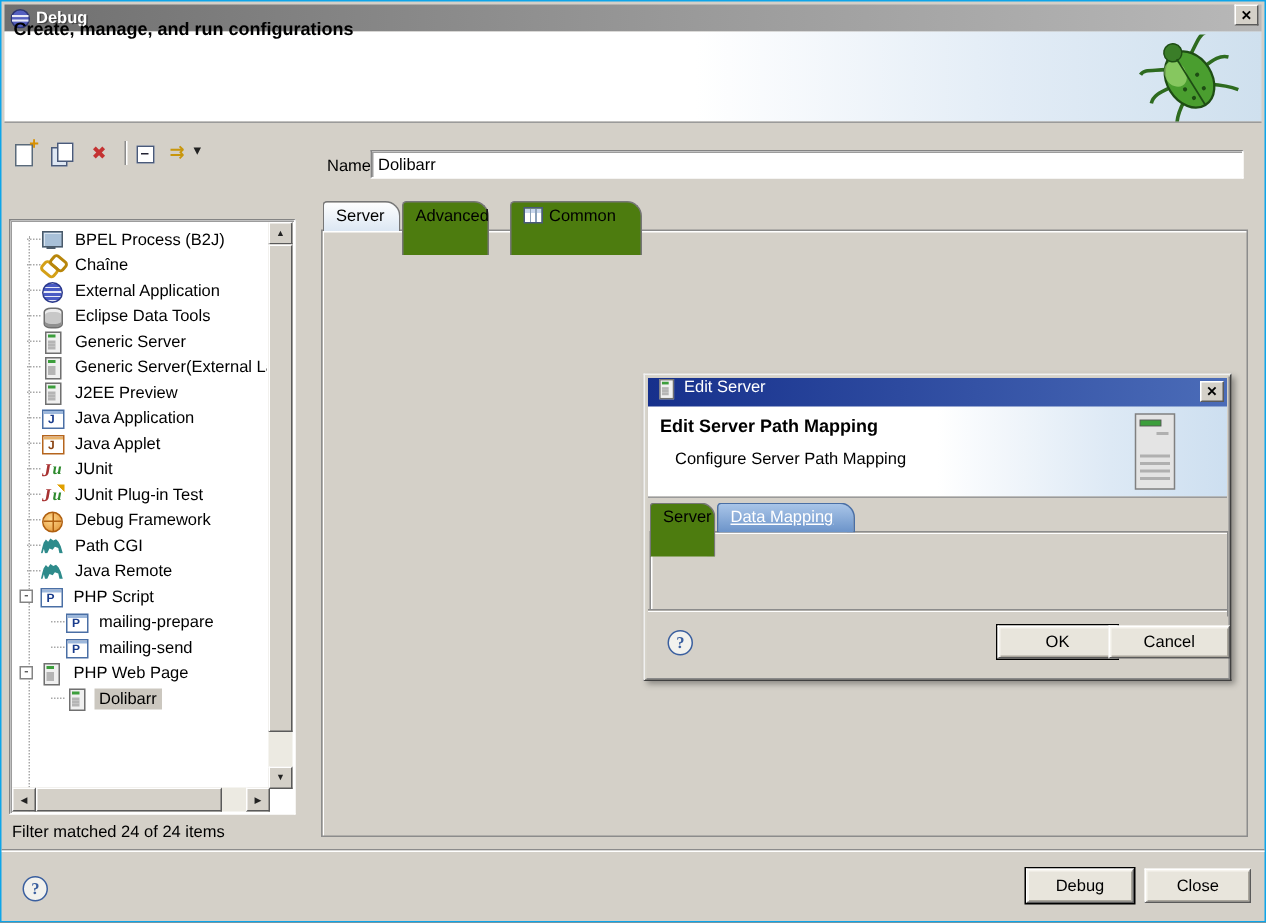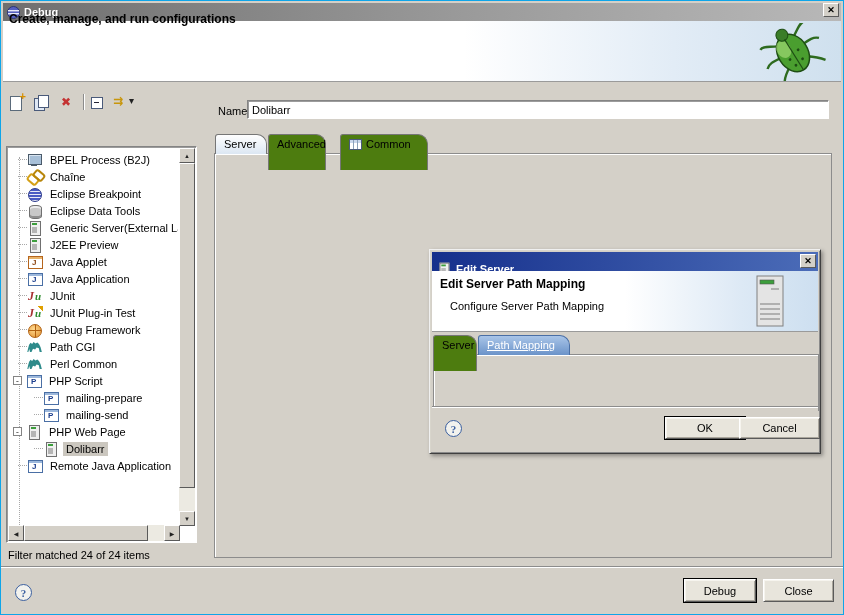--- a/index.html
+++ b/index.html
@@ -127,22 +127,22 @@
   .folder-icon::before{content:"";position:absolute;left:0;top:0;width:14px;height:10px;background:#e8a93c;
       border:1px solid #8a6a1a;border-radius:1px}
   .folder-icon::after{content:"";position:absolute;left:0px;top:3px;width:13px;height:7px;background:#f8cd6e;
       border:1px solid #8a6a1a;transform:skewX(-18deg);transform-origin:bottom}
 
   
   #esd{position:absolute;left:428px;top:248px;width:392px;height:205px;background:#d4d0c8;
       border:1px solid;border-color:#f0f0f0 #404040 #404040 #f0f0f0;
       box-shadow:inset 1px 1px 0 #d8d5cc,inset -1px -1px 0 #8a8a8a,2px 2px 4px rgba(0,0,0,.35);z-index:40}
   #esd .dtitle{position:absolute;left:2px;top:2px;right:2px;height:33px;
-      background:linear-gradient(to right,#16308c,#4b6cb8);color:#fff;font-weight:bold;
-      display:flex;align-items:center;padding-left:4px}
+      background:linear-gradient(to right,#16308c,#4b6cb8);color:#fff;font-weight:normal;
+      display:flex;padding-left:4px}
   #esd .dbanner{position:absolute;left:2px;top:21px;right:2px;height:61px;
       background:linear-gradient(to right,#ffffff 50%,#dde9f5 80%,#cddff0);border-bottom:1px solid #9a9a9a}
   .mtable{position:absolute;left:20px;top:117px;width:271px;height:43px;background:#fff;
       border:1px solid #808080;overflow:hidden}
   .mth{display:flex}
   .mth .hc{height:15px;background:#d4d0c8;border-right:1px solid #5a5a5a;border-bottom:1px solid #5a5a5a;
       box-shadow:inset 1px 1px 0 #fff;padding:1px 0 0 5px}
   .mtr{display:flex;height:16px;border-bottom:1px solid #e4e4e4}
   .mtr .dc{display:flex;align-items:center;border-right:1px solid #d8d8d8;white-space:nowrap}
 </style>
@@ -211,61 +211,65 @@
         <div class="trow">
           <span class="ti bpel-process-icon"></span>
           <span class="tlabel">BPEL Process (B2J)</span>
         </div>
         <div class="trow">
           <span class="ti chain-icon"></span>
           <span class="tlabel">Chaîne</span>
         </div>
         <div class="trow">
           <span class="ti eclipse-application-icon"></span>
-          <span class="tlabel">Eclipse Breakpoint</span>
+          <span class="tlabel">External Application</span>
         </div>
         <div class="trow">
           <span class="ti database-icon"></span>
           <span class="tlabel">Eclipse Data Tools</span>
         </div>
         <div class="trow">
           <span class="ti server-icon"></span>
+          <span class="tlabel">Generic Server</span>
+        </div>
+        <div class="trow">
+          <span class="ti server-icon"></span>
           <span class="tlabel">Generic Server(External La</span>
         </div>
         <div class="trow">
           <span class="ti server-icon"></span>
           <span class="tlabel">J2EE Preview</span>
         </div>
         <div class="trow">
+          <span class="ti java-application-icon"></span>
+          <span class="tlabel">Java Application</span>
+        </div>
+        <div class="trow">
           <span class="ti java-applet-icon"></span>
           <span class="tlabel">Java Applet</span>
         </div>
         <div class="trow">
-          <span class="ti java-application-icon"></span>
-          <span class="tlabel">Java Application</span>
-        </div>
-        <div class="trow">
           <span class="ti junit-icon"></span>
           <span class="tlabel">JUnit</span>
         </div>
         <div class="trow">
           <span class="ti junit-plugin-icon"></span>
           <span class="tlabel">JUnit Plug-in Test</span>
         </div>
         <div class="trow">
           <span class="ti osgi-icon"></span>
           <span class="tlabel">Debug Framework</span>
         </div>
         <div class="trow">
           <span class="ti perl-icon"></span>
           <span class="tlabel">Path CGI</span>
         </div>
         <div class="trow">
           <span class="ti perl-icon"></span>
-          <span class="tlabel">Perl Common</span>
+          <span class="tlabel">Java Remote</span>
         </div>
         <div class="trow hasexp">
           <span class="expander">-</span>
           <span class="ti php-icon"></span>
           <span class="tlabel">PHP Script</span>
         </div>
         <div class="trow child">
           <span class="ti php-icon"></span>
           <span class="tlabel">mailing-prepare</span>
         </div>
@@ -274,24 +278,20 @@
           <span class="tlabel">mailing-send</span>
         </div>
         <div class="trow hasexp">
           <span class="expander">-</span>
           <span class="ti server-icon"></span>
           <span class="tlabel">PHP Web Page</span>
         </div>
         <div class="trow child sel">
           <span class="ti server-icon"></span>
           <span class="tlabel">Dolibarr</span>
-        </div>
-        <div class="trow">
-          <span class="ti remote-java-icon"></span>
-          <span class="tlabel">Remote Java Application</span>
         </div>
       </div>
 
     <div class="sb" style="right:1px;top:1px;width:16px;height:378px">
       <div class="sbtn" style="left:0;top:0;height:15px">▲</div>
       <div class="sthumb" style="left:0;top:15px;width:16px;height:325px"></div>
       <div class="sbtn" style="left:0;bottom:0;height:15px">▼</div>
     </div>
 
     <div class="sb" style="left:1px;bottom:1px;height:16px;width:172px">
@@ -369,21 +369,21 @@
     <svg class="abs" style="right:36px;top:25px" width="28" height="52" viewBox="0 0 28 52">
       <rect x="1" y="1" width="26" height="50" fill="#e4e4e4" stroke="#808080"></rect>
       <rect x="4" y="5" width="14" height="4" fill="#3c9e3c" stroke="#555" stroke-width="0.6"></rect>
       <rect x="15" y="13" width="8" height="2" fill="#b0b0b0"></rect>
       <rect x="4" y="28" width="20" height="2" fill="#b0b0b0"></rect>
         <rect x="4" y="33" width="20" height="2" fill="#b0b0b0"></rect>
       <rect x="4" y="38" width="20" height="2" fill="#b0b0b0"></rect>
         <rect x="4" y="43" width="20" height="2" fill="#b0b0b0"></rect>
     </svg>
     <div class="tab" style="left:3px;top:85px;width:44px">Server</div>
-    <div class="tab bluesel" style="left:48px;top:85px;width:92px">Path Mapping</div>
+    <div class="tab bluesel" style="left:48px;top:85px;width:92px">Data Mapping</div>
     <div class="tabbox" style="left:3px;top:104px;width:386px;height:57px"></div>
 
     <div class="mtable">
         <div class="mth">
           <div class="hc" style="width: 129px;">Path on server</div>
           <div class="hc" style="width: 140px;">Local path</div>
         </div>
         <div class="mtr">
           <div class="dc" style="width: 129px; padding-left: 16px;">/</div>
           <div class="dc" style="width: 140px; padding-left: 5px;">

